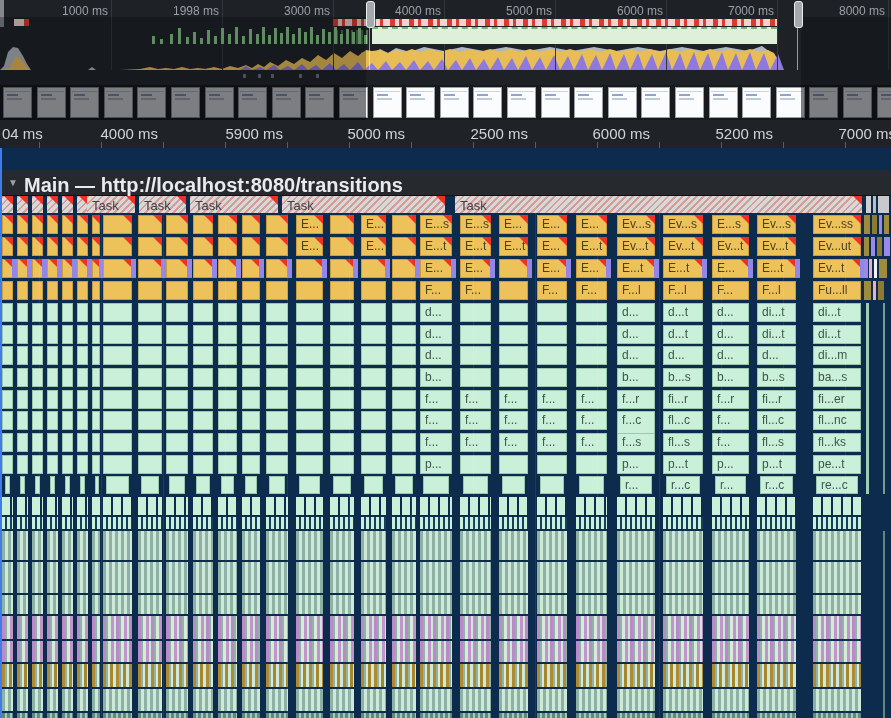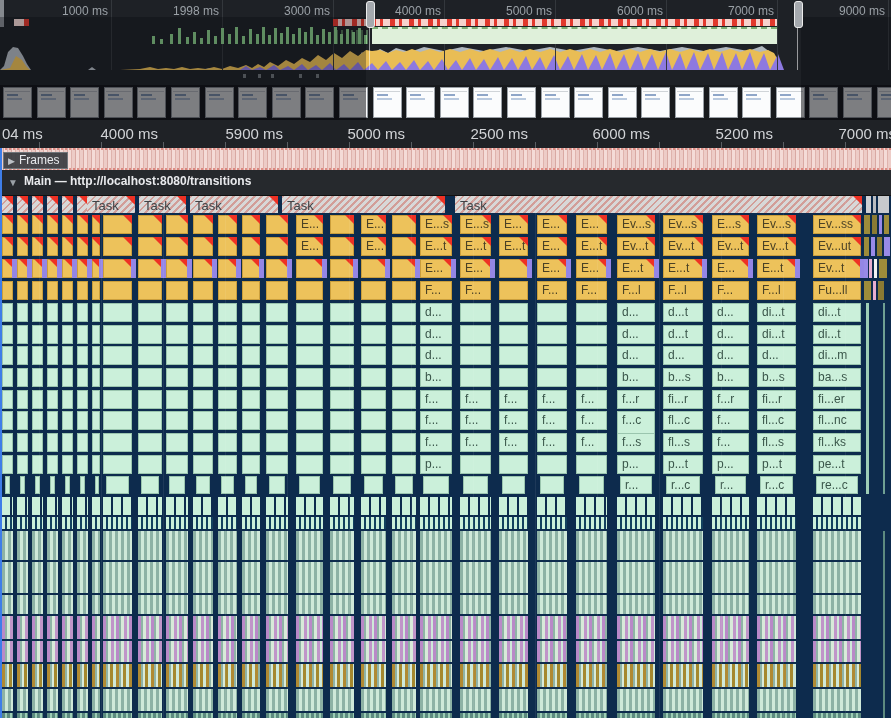--- a/index.html
+++ b/index.html
@@ -33,21 +33,21 @@
   
   .frames-band{left:0;top:148px;width:891px;height:22px;box-sizing:border-box;
     background:repeating-linear-gradient(90deg,#edccc7 0 3px,#d9a9a3 3px 4px,#f4dbd7 4px 7px,#dfb3ad 7px 8px);
     border-top:2px dotted rgba(205,80,70,.55);border-bottom:2px dotted rgba(205,80,70,.55);}
   .frames-chip{left:3px;top:2px;height:15px;padding:0 7px 0 4px;background:rgba(56,60,64,.92);
     border:1px solid #70757a;color:#e8eaed;font-size:12px;line-height:15px;}
   .frames-chip .tri{font-size:9px;color:#bdc1c6;margin-right:4px;}
   
   .main-header{left:0;top:170px;width:891px;height:26px;background:#26292d;border-bottom:1px solid #111;box-sizing:border-box;}
   .main-header .tri{position:absolute;left:8px;top:7px;font-size:10px;color:#9aa0a6;}
-  .main-header .txt{position:absolute;left:24px;top:4px;font-size:12px;font-weight:bold;color:#e9eaed;}
+  .main-header .txt{position:absolute;left:24px;top:4px;font-size:20px;font-weight:bold;color:#e9eaed;}
   
   .flame{left:0;top:196px;width:891px;height:522px;}
   .cell{position:absolute;box-sizing:border-box;overflow:hidden;}
   .cell-task{background-color:#d8d8d8;
     background-image:repeating-linear-gradient(135deg,rgba(205,110,100,.55) 0 2px,transparent 2px 5px);}
   .cell-task .lbl{color:#3f4347;font-size:13px;}
   .cell-yellow{background:#edc25b;box-shadow:inset 0 0 0 1px rgba(150,105,15,.40);}
   .cell-yellow .lbl{color:#4a4125;}
   .cell-green{background:#cbf0da;box-shadow:inset 0 0 0 1px rgba(30,85,60,.28);}
   .cell-green .lbl{color:#3a564a;}
@@ -85,21 +85,21 @@
       <div class="mm-grid" style="left: 666px; top: 0px; width: 1px; height: 70px; position: absolute;"></div>
       <div class="mm-grid" style="left: 777px; top: 0px; width: 1px; height: 70px; position: absolute;"></div>
       <div class="mm-grid" style="left: 888px; top: 0px; width: 1px; height: 70px; position: absolute;"></div>
       <div class="mm-label" style="left: 28px; top: 4px; width: 80px; height: 14px; position: absolute;">1000 ms</div>
       <div class="mm-label" style="left: 139px; top: 4px; width: 80px; height: 14px; position: absolute;">1998 ms</div>
       <div class="mm-label" style="left: 250px; top: 4px; width: 80px; height: 14px; position: absolute;">3000 ms</div>
       <div class="mm-label" style="left: 361px; top: 4px; width: 80px; height: 14px; position: absolute;">4000 ms</div>
       <div class="mm-label" style="left: 472px; top: 4px; width: 80px; height: 14px; position: absolute;">5000 ms</div>
       <div class="mm-label" style="left: 583px; top: 4px; width: 80px; height: 14px; position: absolute;">6000 ms</div>
       <div class="mm-label" style="left: 694px; top: 4px; width: 80px; height: 14px; position: absolute;">7000 ms</div>
-      <div class="mm-label" style="left: 805px; top: 4px; width: 80px; height: 14px; position: absolute;">9000 ms</div>
+      <div class="mm-label" style="left: 805px; top: 4px; width: 80px; height: 14px; position: absolute;">8000 ms</div>
       <div class="mm-chip" style="left: 14px; top: 19px; width: 15px; height: 7px; position: absolute;"></div>
       <div class="mm-redstrip" style="left: 333px; top: 19px; width: 444px; height: 7px; position: absolute;"></div>
       <div class="mm-greendots" style="left: 336px; top: 30px; width: 34px; height: 14px; position: absolute;"></div>
       <div class="mm-greenblock" style="left: 372px; top: 27px; width: 405px; height: 17px; position: absolute;"></div>
       <div class="mm-framebar" style="left: 152px; top: 36px; width: 3px; height: 8px; position: absolute;"></div>
       <div class="mm-framebar" style="left: 160px; top: 39px; width: 3px; height: 5px; position: absolute;"></div>
       <div class="mm-framebar" style="left: 170px; top: 34px; width: 3px; height: 10px; position: absolute;"></div>
       <div class="mm-framebar" style="left: 178px; top: 28px; width: 3px; height: 16px; position: absolute;"></div>
       <div class="mm-framebar" style="left: 186px; top: 37px; width: 3px; height: 7px; position: absolute;"></div>
       <div class="mm-framebar" style="left: 193px; top: 32px; width: 3px; height: 12px; position: absolute;"></div>
@@ -301,25 +301,20 @@
       <div class="ruler-tick" style="left: 411px; top: 22px; width: 1px; height: 6px; position: absolute;"></div>
       <div class="ruler-tick" style="left: 473px; top: 22px; width: 1px; height: 6px; position: absolute;"></div>
       <div class="ruler-tick" style="left: 535px; top: 22px; width: 1px; height: 6px; position: absolute;"></div>
       <div class="ruler-tick" style="left: 597px; top: 22px; width: 1px; height: 6px; position: absolute;"></div>
       <div class="ruler-tick" style="left: 659px; top: 22px; width: 1px; height: 6px; position: absolute;"></div>
       <div class="ruler-tick" style="left: 721px; top: 22px; width: 1px; height: 6px; position: absolute;"></div>
       <div class="ruler-tick" style="left: 783px; top: 22px; width: 1px; height: 6px; position: absolute;"></div>
       <div class="ruler-tick" style="left: 845px; top: 22px; width: 1px; height: 6px; position: absolute;"></div>
     </div>
 
-  <div class="abs frames-band">
-    <div class="abs frames-chip">
-      <span class="tri">▶</span><span>Frames</span>
-    </div>
-  </div>
 
   <div class="abs main-header">
     <span class="tri">▼</span>
     <span class="txt">Main — http://localhost:8080/transitions</span>
   </div>
 
   <div class="abs flame" id="flame">
       <div class="cell cell-task" style="left: 2px; top: 0px; width: 11px; height: 17px; position: absolute;">
         <div class="triangle"></div>
       </div>

